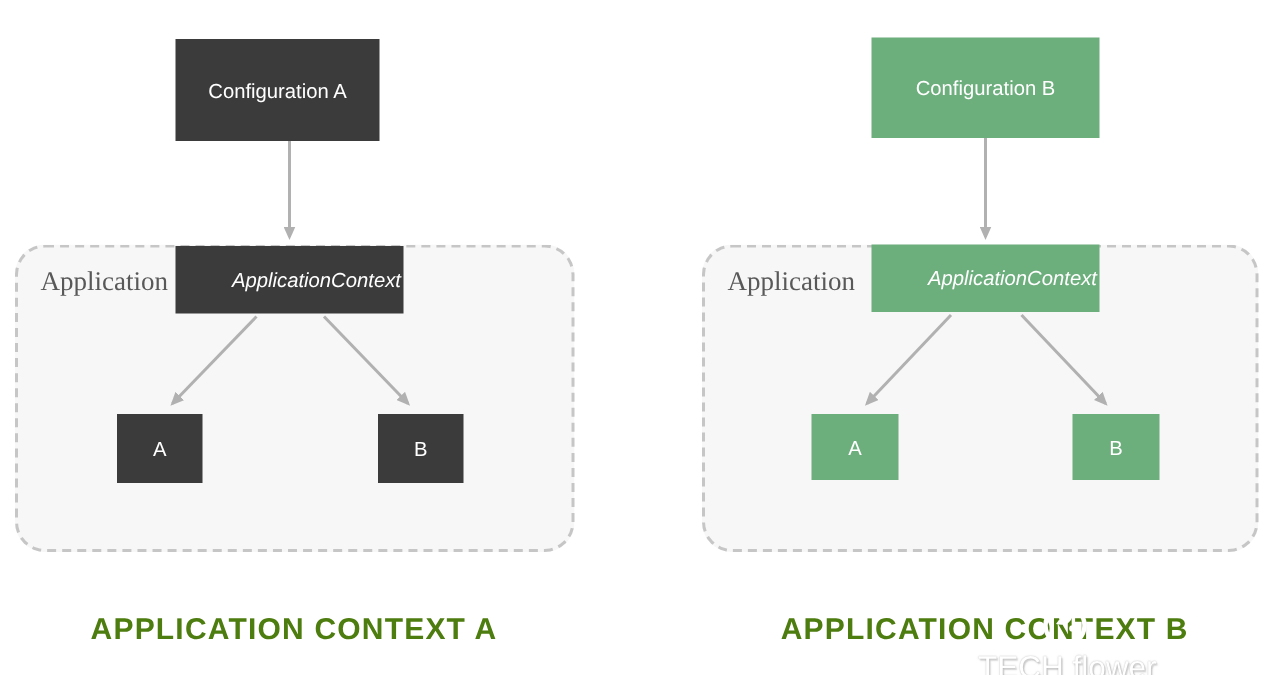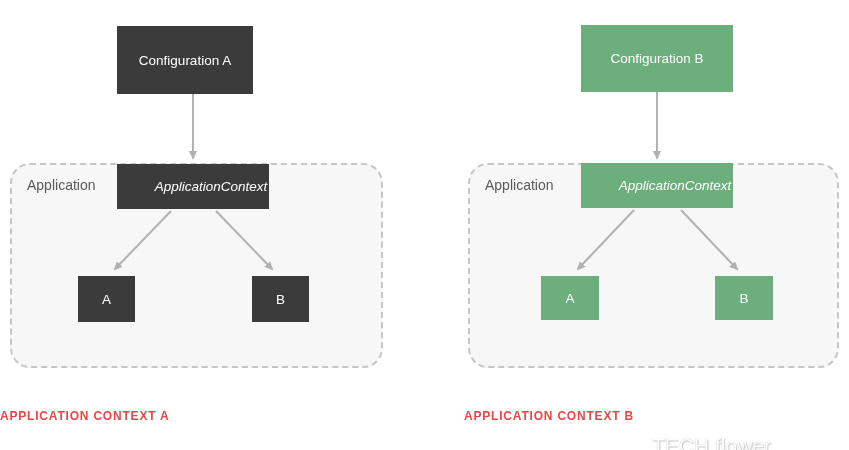--- a/index.html
+++ b/index.html
@@ -17,22 +17,23 @@
   .app-container {
     position: absolute;
     border: 2px dashed #c6c6c6;
     border-radius: 20px;
     background: #f7f7f7;
   }
   .app-label {
     position: absolute;
     top: 12px;
     left: 15px;
-    font-size: 14px;
+    font-size: 18px;
     color: #595959;
+    font-family: Liberation Serif, serif;
   }
 
   .node {
     position: absolute;
     display: flex;
     align-items: center;
     justify-content: center;
     color: #ffffff;
     font-size: 13.5px;
     text-align: center;
@@ -45,24 +46,25 @@
   .arrows {
     position: absolute;
     left: 0; top: 0;
     width: 849px; height: 450px;
     z-index: 2;
   }
 
   .caption {
     position: absolute;
     top: 409px;
-    font-size: 12px;
+    font-size: 20px;
     font-weight: bold;
     letter-spacing: 0.8px;
-    color: #ef4444;
+    color: #4d7c0f;
+    text-align: center;
     z-index: 4;
   }
   .caption.left-cap  { left: 0;   width: 392px; }
   .caption.right-cap { left: 464px; width: 385px; }
 
   .watermark {
     position: absolute;
     left: 648px;
     top: 396px;
     display: flex;

